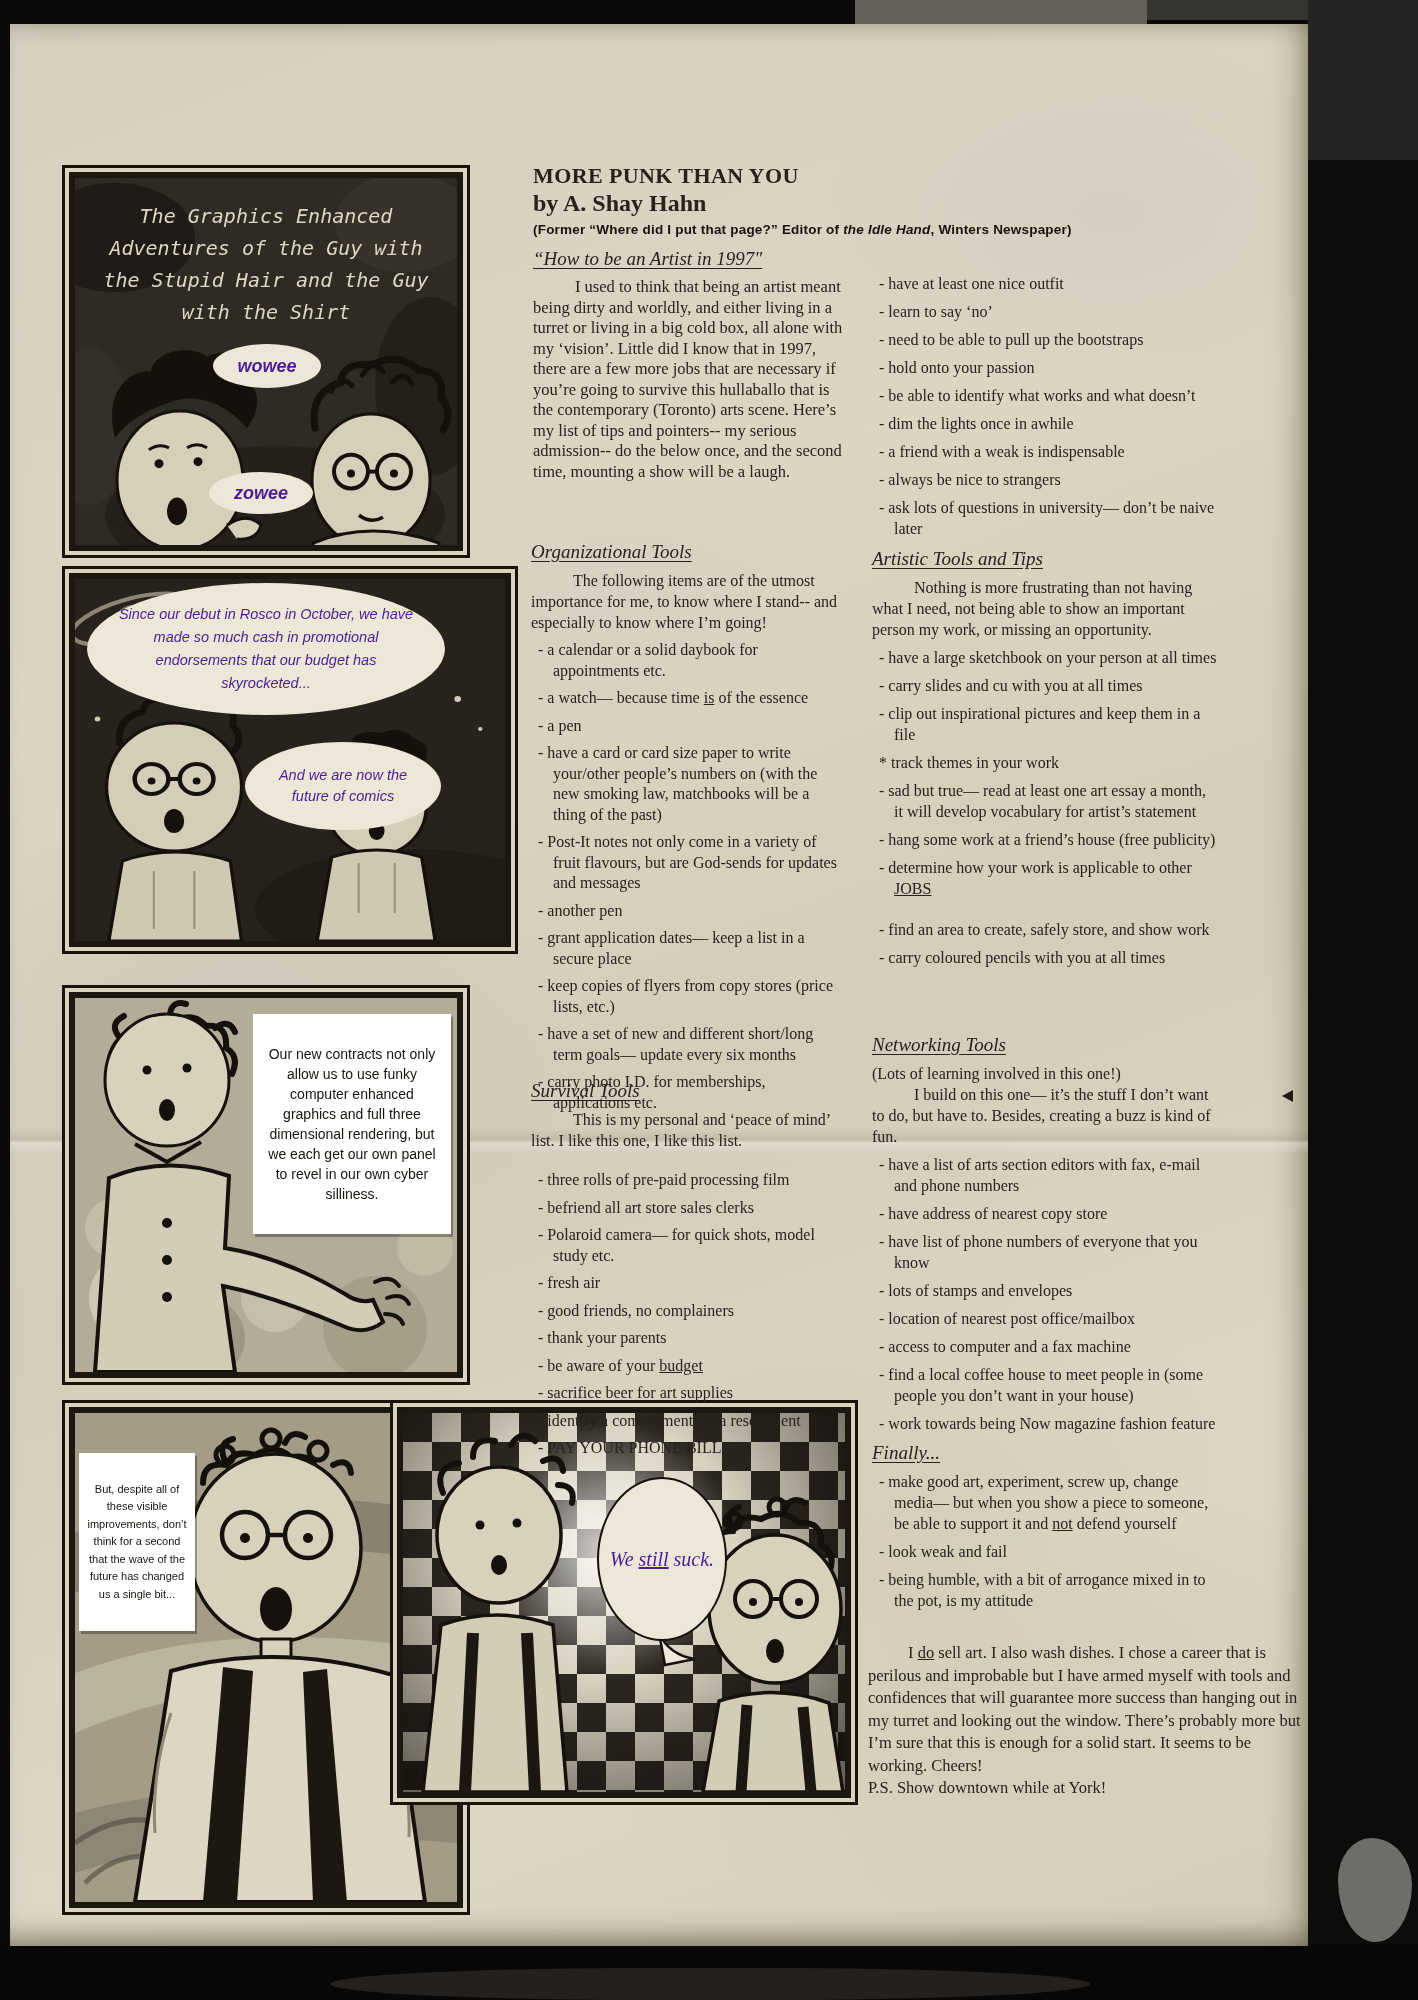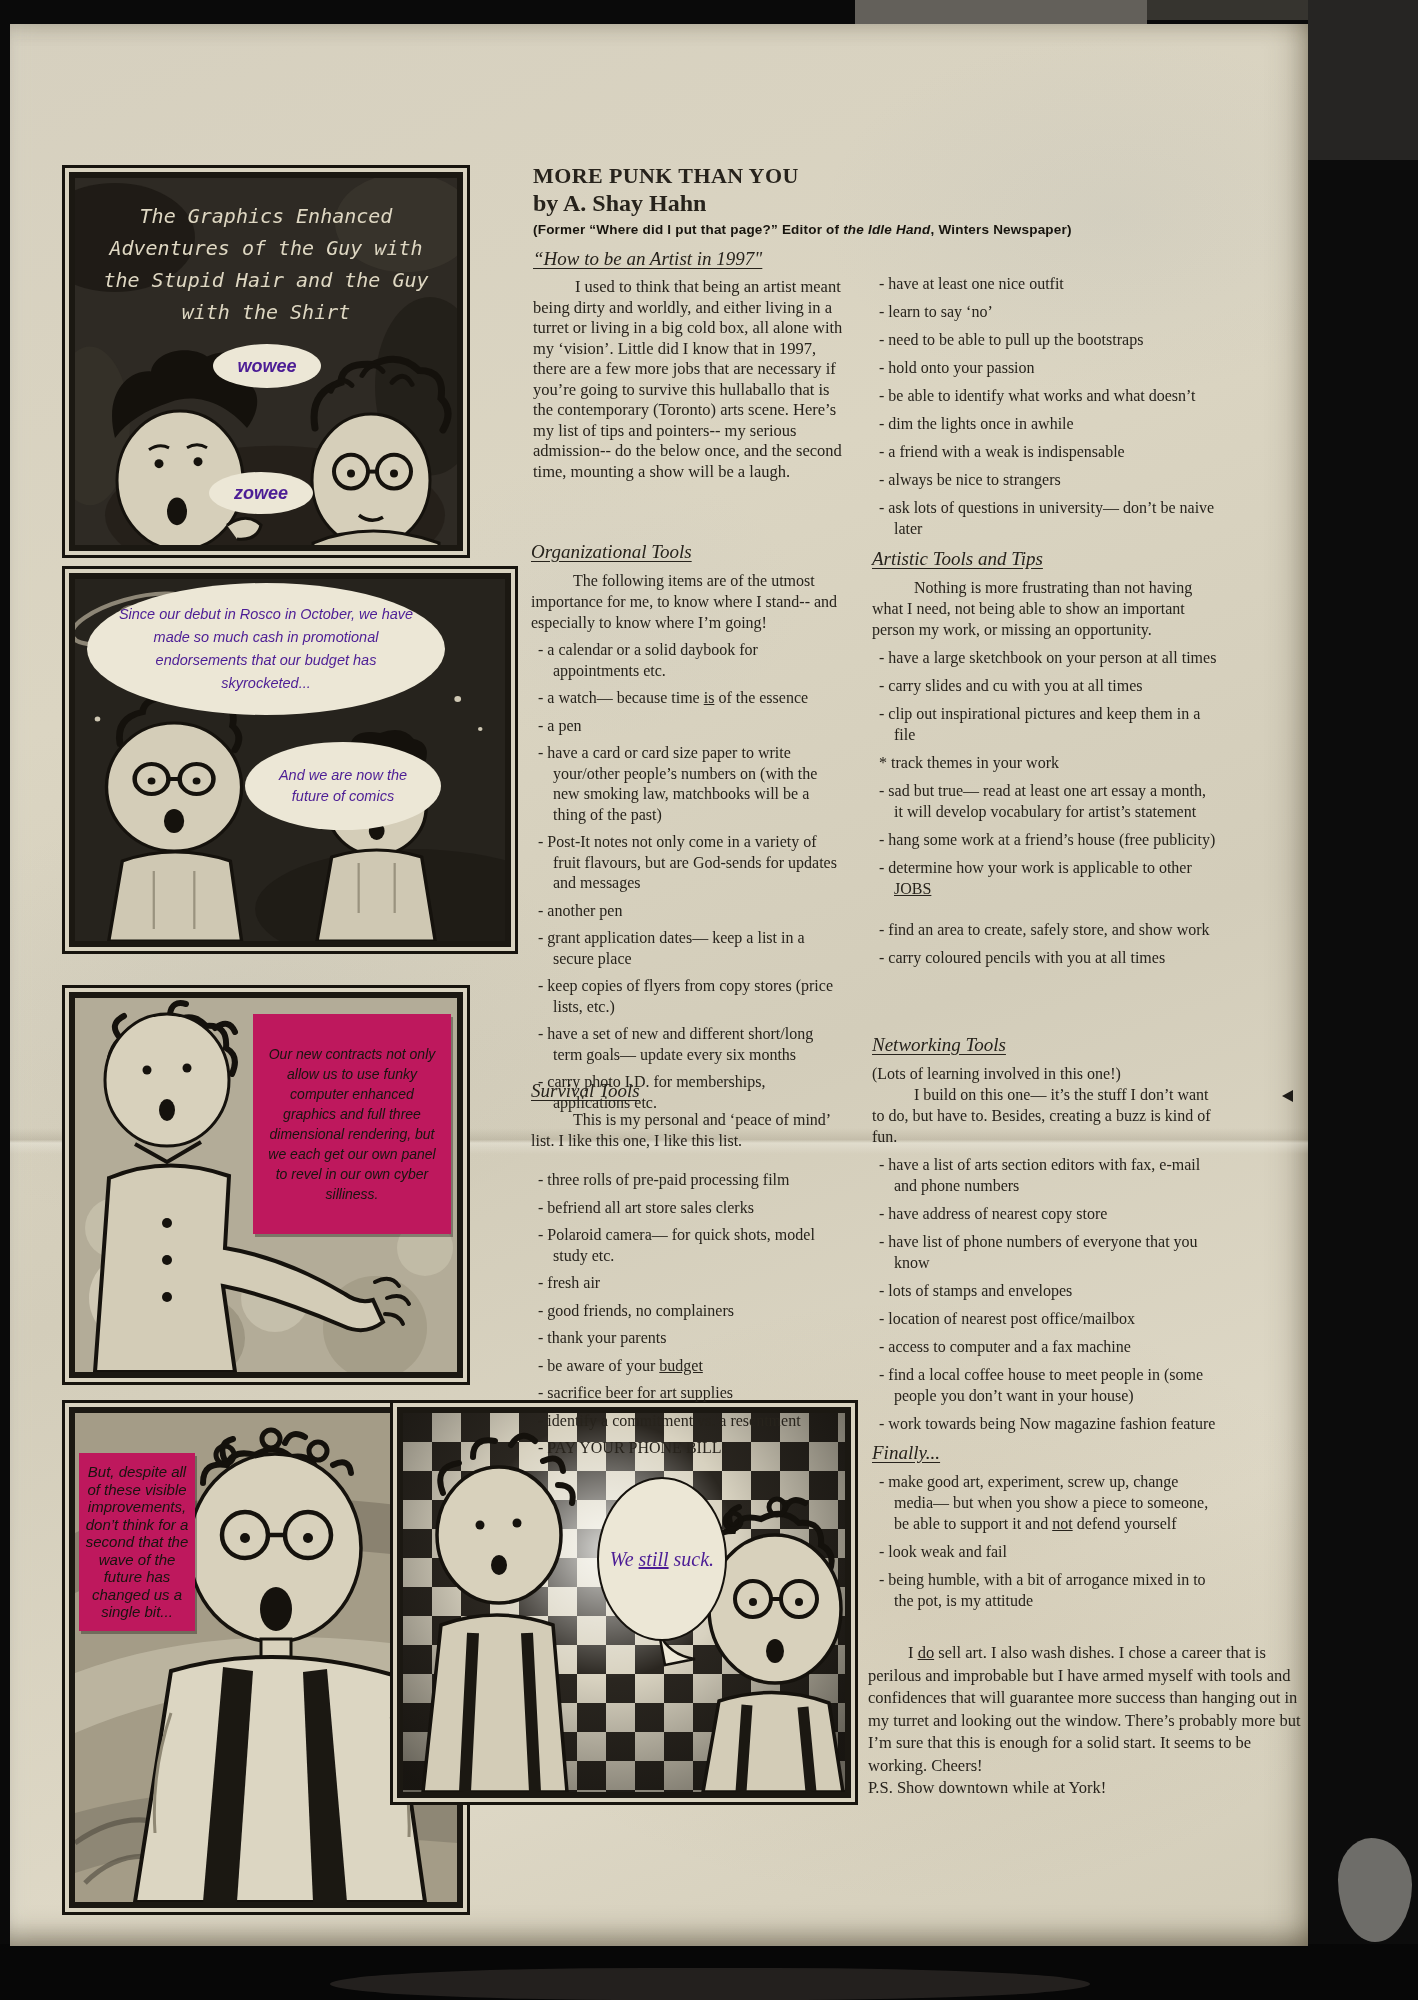--- a/index.html
+++ b/index.html
@@ -32,21 +32,21 @@
     border-top:6px solid transparent;border-bottom:6px solid transparent;border-right:11px solid #1d1b17;}
   
   .panel{position:absolute;border:3px solid #17140e;background:#d9d3c0;padding:4px;box-sizing:border-box;}
   .art{position:relative;width:100%;height:100%;border:6px solid #1b1812;box-sizing:border-box;overflow:hidden;background:#2e2a24;}
   .art svg{position:absolute;left:0;top:0;width:100%;height:100%;}
   .comic-title{position:absolute;left:6%;top:22px;width:88%;text-align:center;
     font-family:"DejaVu Sans Mono",monospace;font-style:italic;font-size:20px;line-height:32px;color:#ded7c2;}
   .bubble{position:absolute;background:#ece7d6;border-radius:50%;display:flex;align-items:center;justify-content:center;
     text-align:center;font-style:italic;color:#4c1d95;font-family:"Liberation Sans",sans-serif;}
   .bub-word{font-weight:bold;font-size:18px;}
-  .caption{position:absolute;background:#be185d;color:#17140e;font-style:italic;
+  .caption{position:absolute;background:#ffffff;color:#17140e;
     font-family:"Liberation Sans",sans-serif;text-align:center;box-shadow:2px 3px 0 rgba(20,18,12,.35);
     display:flex;align-items:center;justify-content:center;box-sizing:border-box;}
   .checker{position:absolute;inset:0;
     background:repeating-conic-gradient(#d8d2c0 0% 25%, #2a2620 25% 50%) 0 0/58px 58px;}
   .checkershade{position:absolute;inset:0;
     background:radial-gradient(circle at 46% 36%, rgba(255,255,252,.8), rgba(255,255,252,0) 38%, rgba(10,8,5,.55) 88%);}
   
   .col{position:absolute;}
   .a-title{font-size:22px;font-weight:bold;letter-spacing:.4px;}
   .a-byline{font-size:24px;font-weight:bold;margin-top:1px;}
@@ -214,21 +214,21 @@
             <circle cx="170" cy="125" r="5" fill="#15120d"></circle>
             <circle cx="233" cy="125" r="5" fill="#15120d"></circle>
             <ellipse cx="201" cy="196" rx="16" ry="22" fill="#15120d"></ellipse>
             <rect x="186" y="226" width="30" height="20" fill="#d8d1bc" stroke="#15120d" stroke-width="3"></rect>
             <path d="M60,489 L96,258 Q200,228 318,262 L350,489 Z" fill="#dcd6c2" stroke="#15120d" stroke-width="4"></path>
             <path d="M148,254 L128,489 L162,489 L178,258 Z" fill="#1b1812"></path>
             <path d="M252,256 L272,489 L238,489 L228,259 Z" fill="#1b1812"></path>
             <path d="M96,300 q-20,60 -16,120 M316,304 q20,60 18,120" stroke="#8f8874" stroke-width="3" fill="none"></path>
           </g>
         </svg>
-        <div class="caption" style="left:4px;top:40px;width:116px;height:178px;font-size:15px;line-height:17.5px;padding:6px 6px;">
+        <div class="caption" style="left:4px;top:40px;width:116px;height:178px;font-size:11px;line-height:17.5px;padding:6px 6px;">
           <span>But, despite all of these visible improvements, don’t think for a second that the wave of the future has changed us a single bit...</span>
         </div>
       </div>
     </div>
 
     <div class="panel" style="left:380px;top:1376px;width:468px;height:405px;">
       <div class="art">
         <div class="checker"></div>
         <div class="checkershade"></div>
         <svg viewBox="0 0 442 379" preserveAspectRatio="none">

